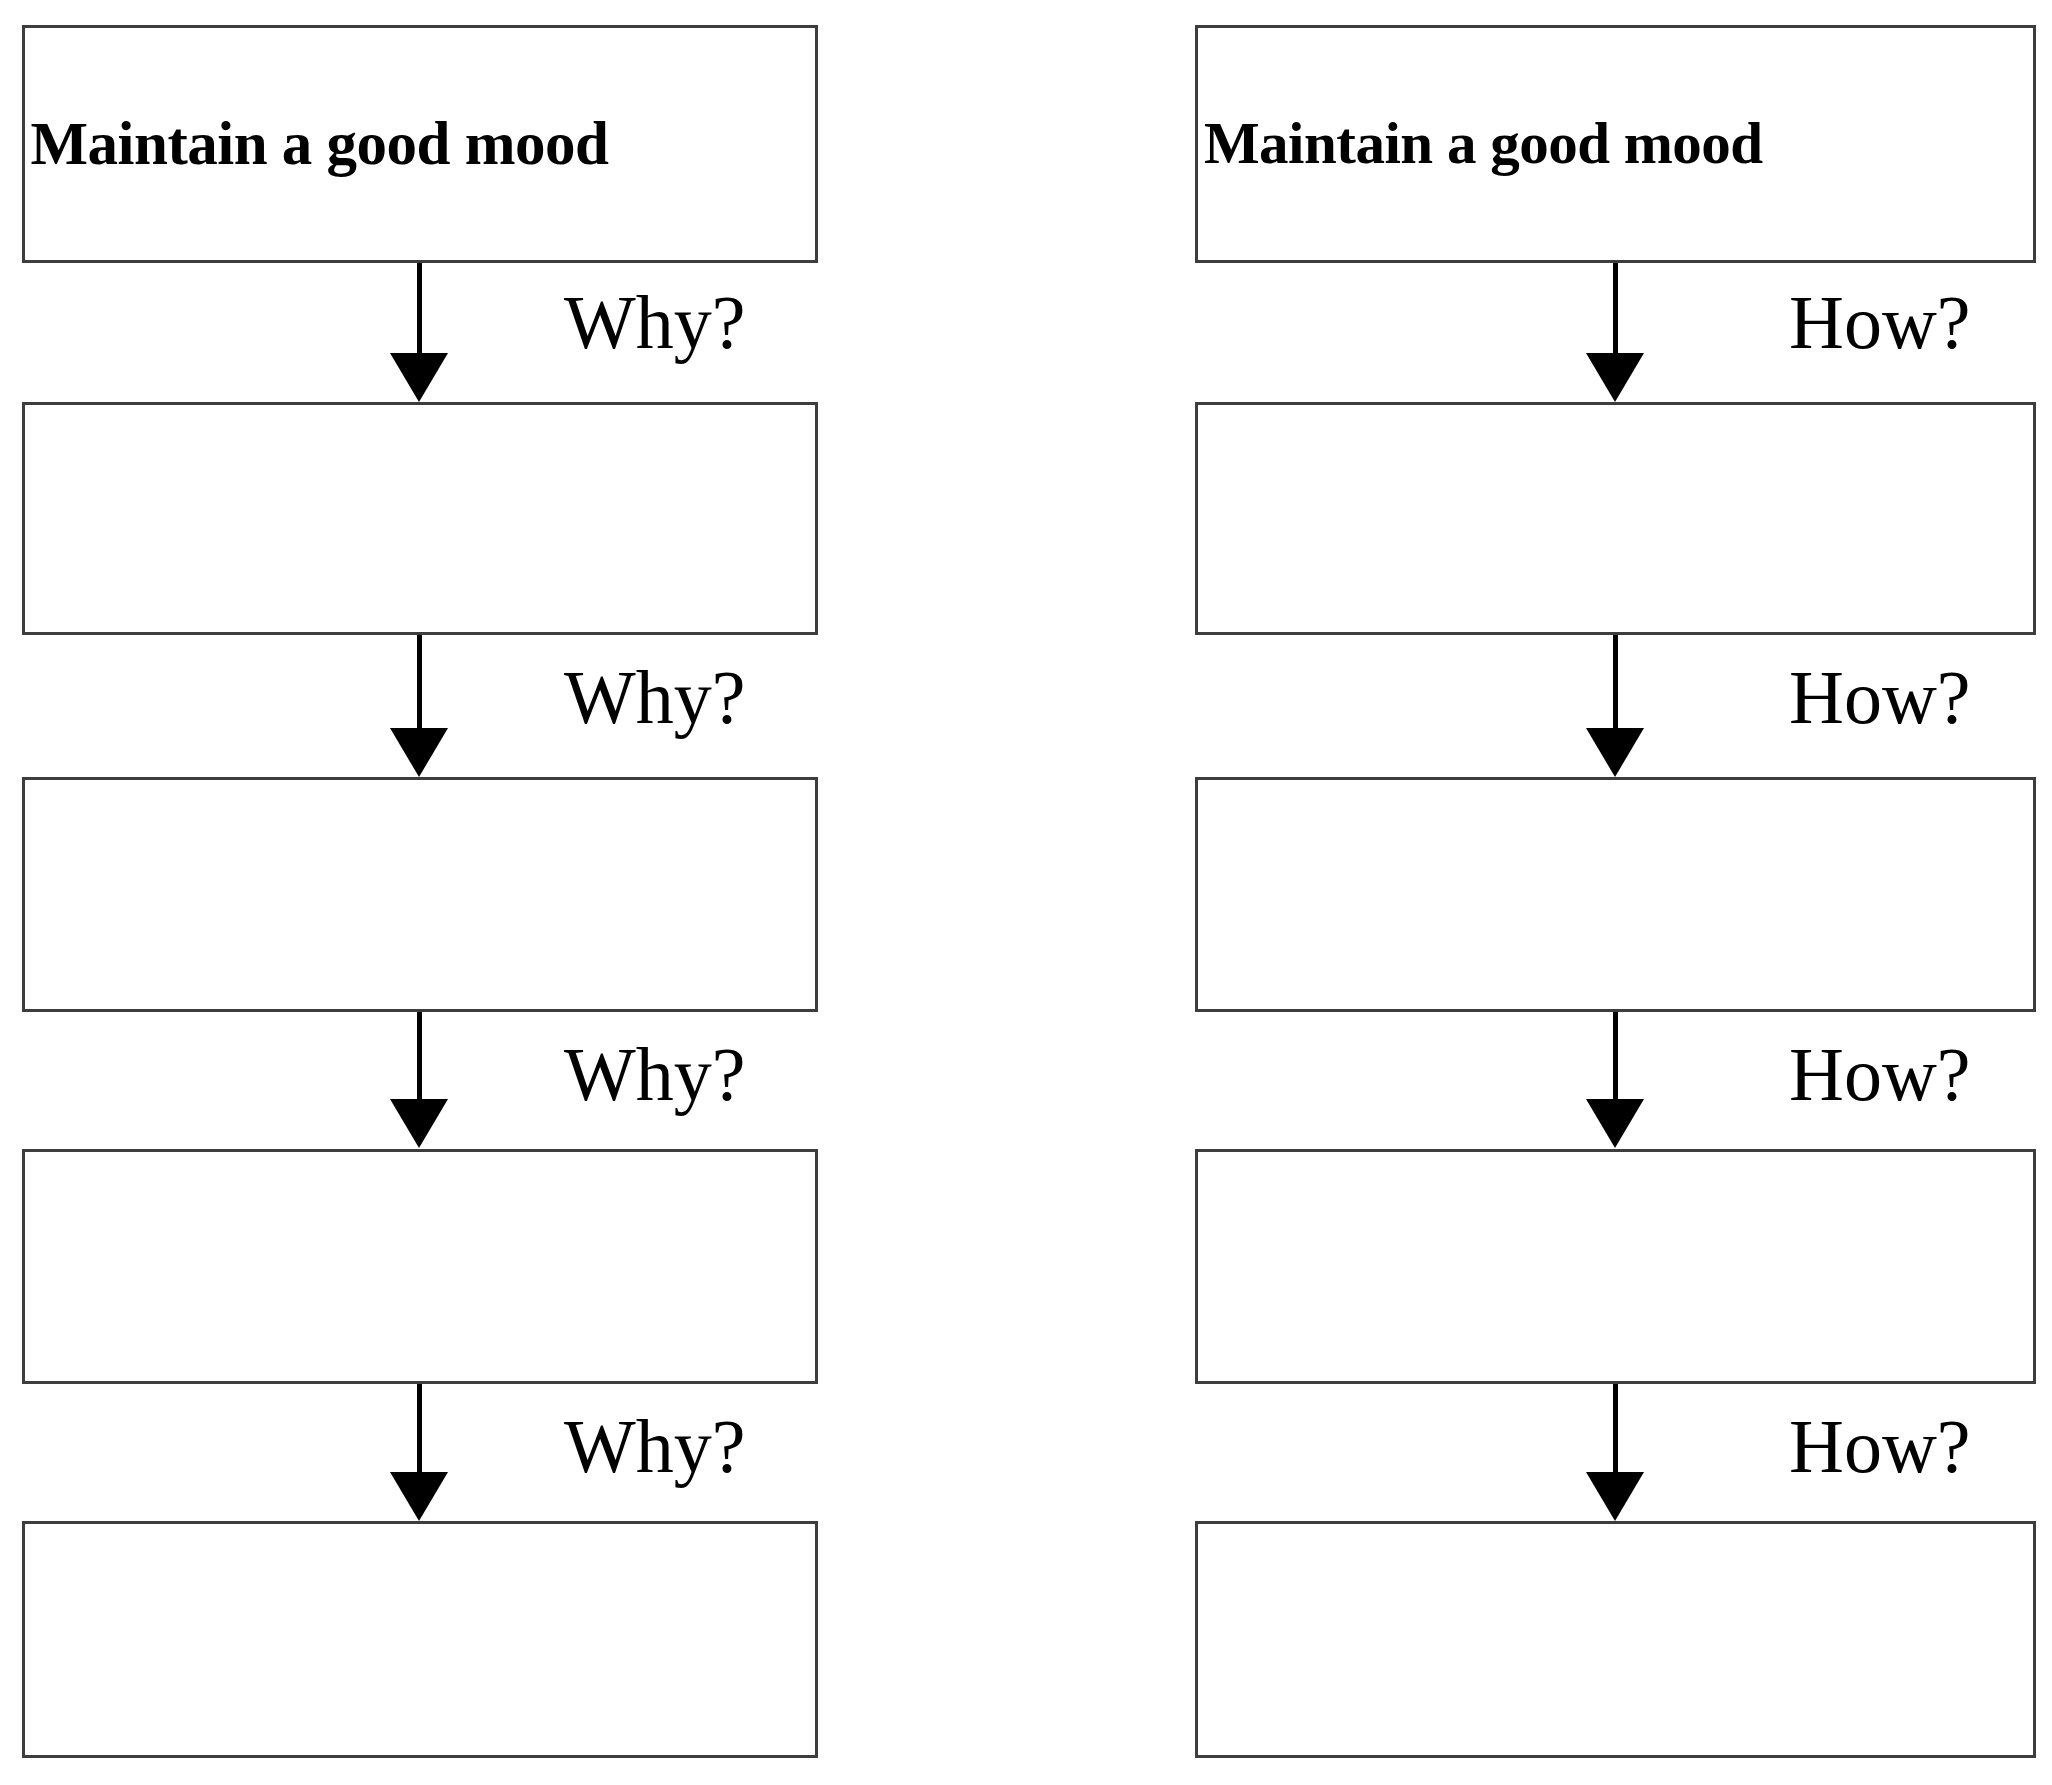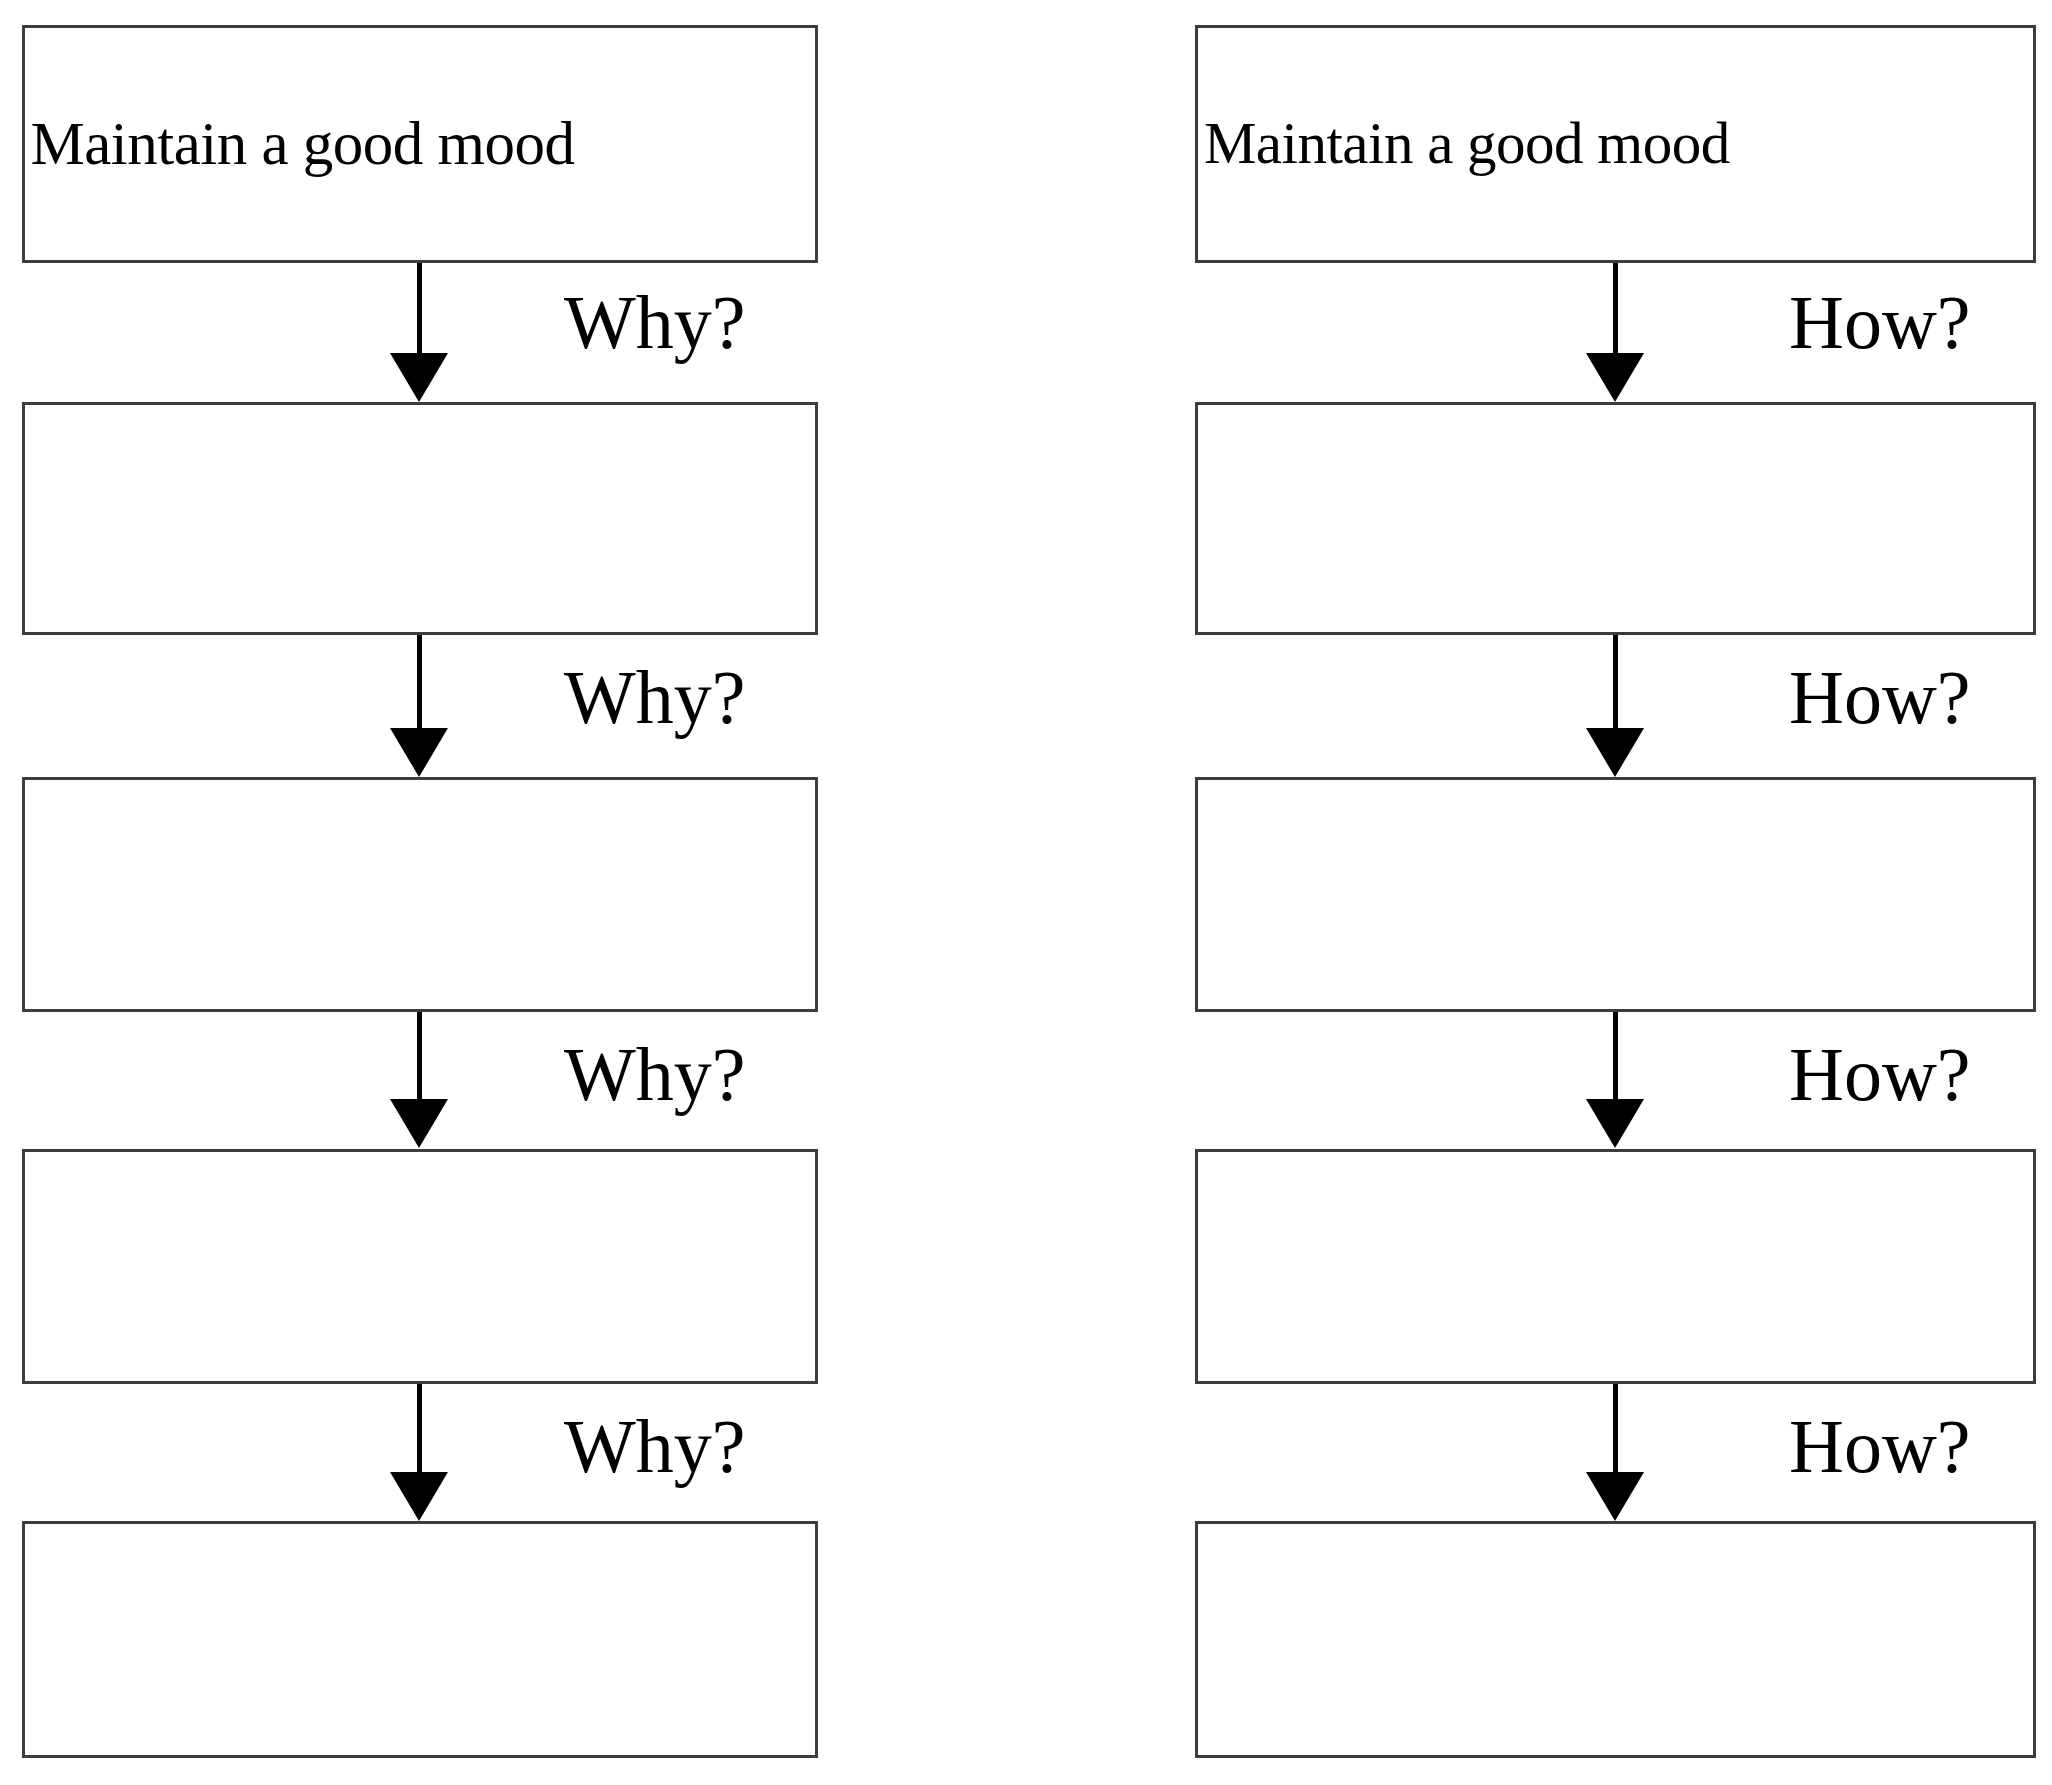--- a/index.html
+++ b/index.html
@@ -31,21 +31,21 @@
   .node-box {
     position: absolute;
     box-sizing: border-box;
     background: #ffffff;
     border: 3.9px solid #3d3d3d;
     display: flex;
     align-items: center;
     justify-content: flex-start;
   }
   .node-label {
-    font-weight: normal;
+    font-weight: bold;
     font-size: 61px;
     line-height: 1.0;
     color: #000000;
     white-space: nowrap;
     padding: 0 5.9px;
     letter-spacing: -0.5px;
   }
 
   
   .column-left  .box-0 { left: 21.6px; width: 796px; top: 24.5px;   height: 238px; }

